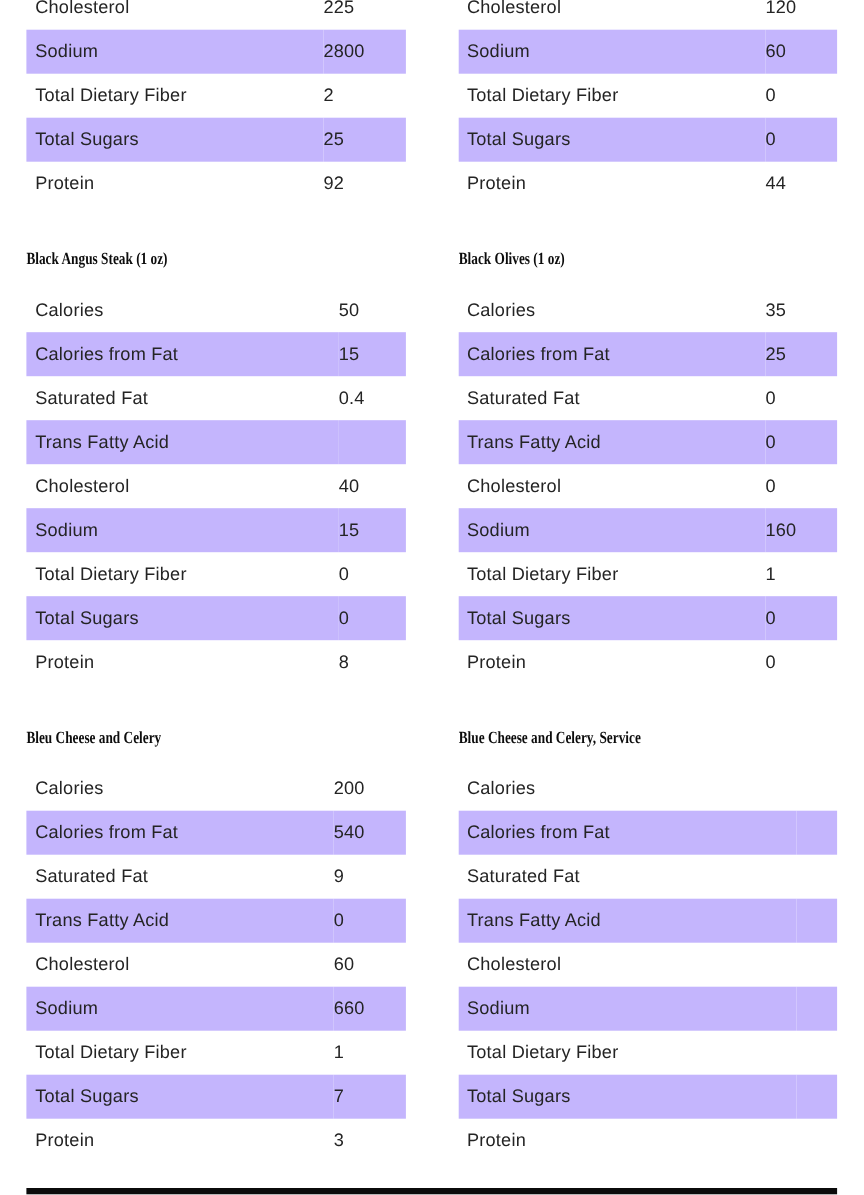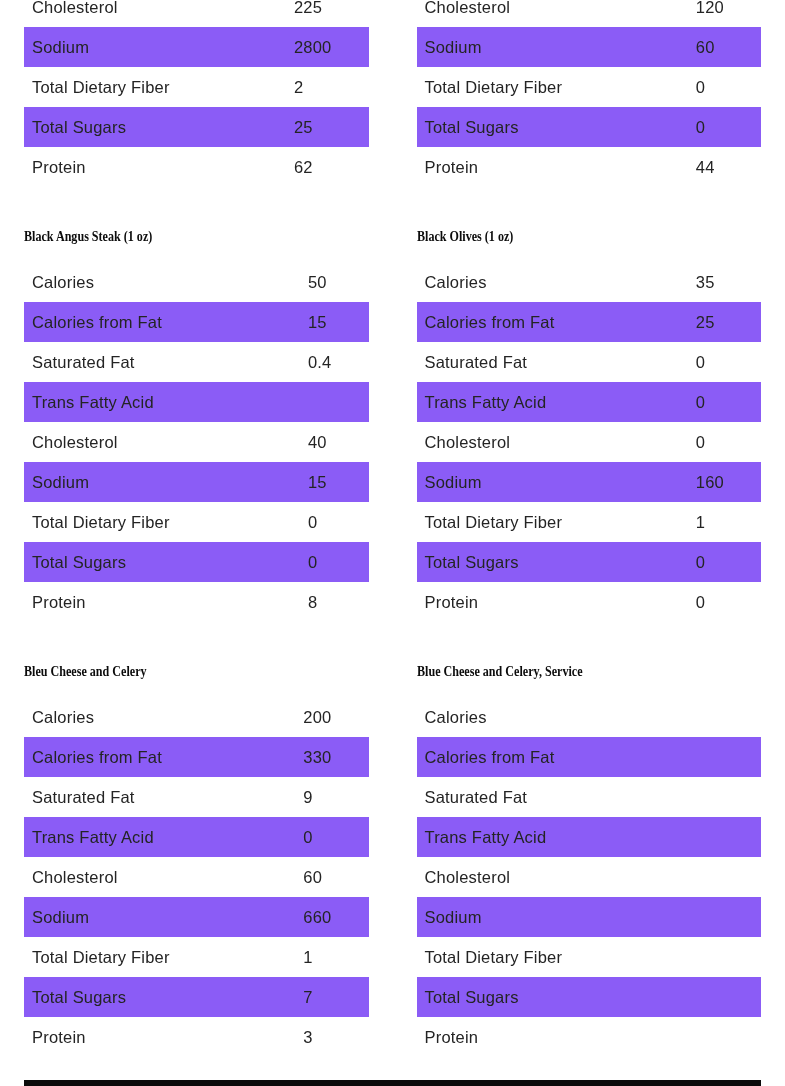--- a/index.html
+++ b/index.html
@@ -29,21 +29,21 @@
     line-height: 17px;
     color: #0c0c0c;
     margin: 40px 0 18px 0;
     transform: scaleX(0.78);
     transform-origin: left center;
     white-space: nowrap;
   }
 
   .ntable { display: table; width: 100%; }
   .trow { display: table-row; }
-  .trow.alt .tlabel, .trow.alt .tvalue { background: #8b5cf6; }
+  .trow.alt .tlabel, .trow.alt .tvalue { background: #c4b5fd; }
   .tlabel, .tvalue {
     display: table-cell;
     height: 40px;
     vertical-align: middle;
     font-size: 16.5px;
     letter-spacing: 0.2px;
     color: #242424;
   }
   .tlabel { padding-left: 8px; }
   .tvalue { width: 1%; white-space: nowrap; padding-right: 37px; }
@@ -76,21 +76,21 @@
           <div class="trow">
             <div class="tlabel">Total Dietary Fiber</div>
             <div class="tvalue">2</div>
           </div>
           <div class="trow alt">
             <div class="tlabel">Total Sugars</div>
             <div class="tvalue">25</div>
           </div>
           <div class="trow">
             <div class="tlabel">Protein</div>
-            <div class="tvalue">62</div>
+            <div class="tvalue">92</div>
           </div>
         </div>
       </div>
     <div class="colcell">
         <div class="ntable">
           <div class="trow">
             <div class="tlabel">Cholesterol</div>
             <div class="tvalue">120</div>
           </div>
           <div class="trow alt">
@@ -201,21 +201,21 @@
   <section class="band">
     <div class="colcell">
         <div class="ttitle">Bleu Cheese and Celery</div>
         <div class="ntable">
           <div class="trow">
             <div class="tlabel">Calories</div>
             <div class="tvalue">200</div>
           </div>
           <div class="trow alt">
             <div class="tlabel">Calories from Fat</div>
-            <div class="tvalue">330</div>
+            <div class="tvalue">540</div>
           </div>
           <div class="trow">
             <div class="tlabel">Saturated Fat</div>
             <div class="tvalue">9</div>
           </div>
           <div class="trow alt">
             <div class="tlabel">Trans Fatty Acid</div>
             <div class="tvalue">0</div>
           </div>
           <div class="trow">

